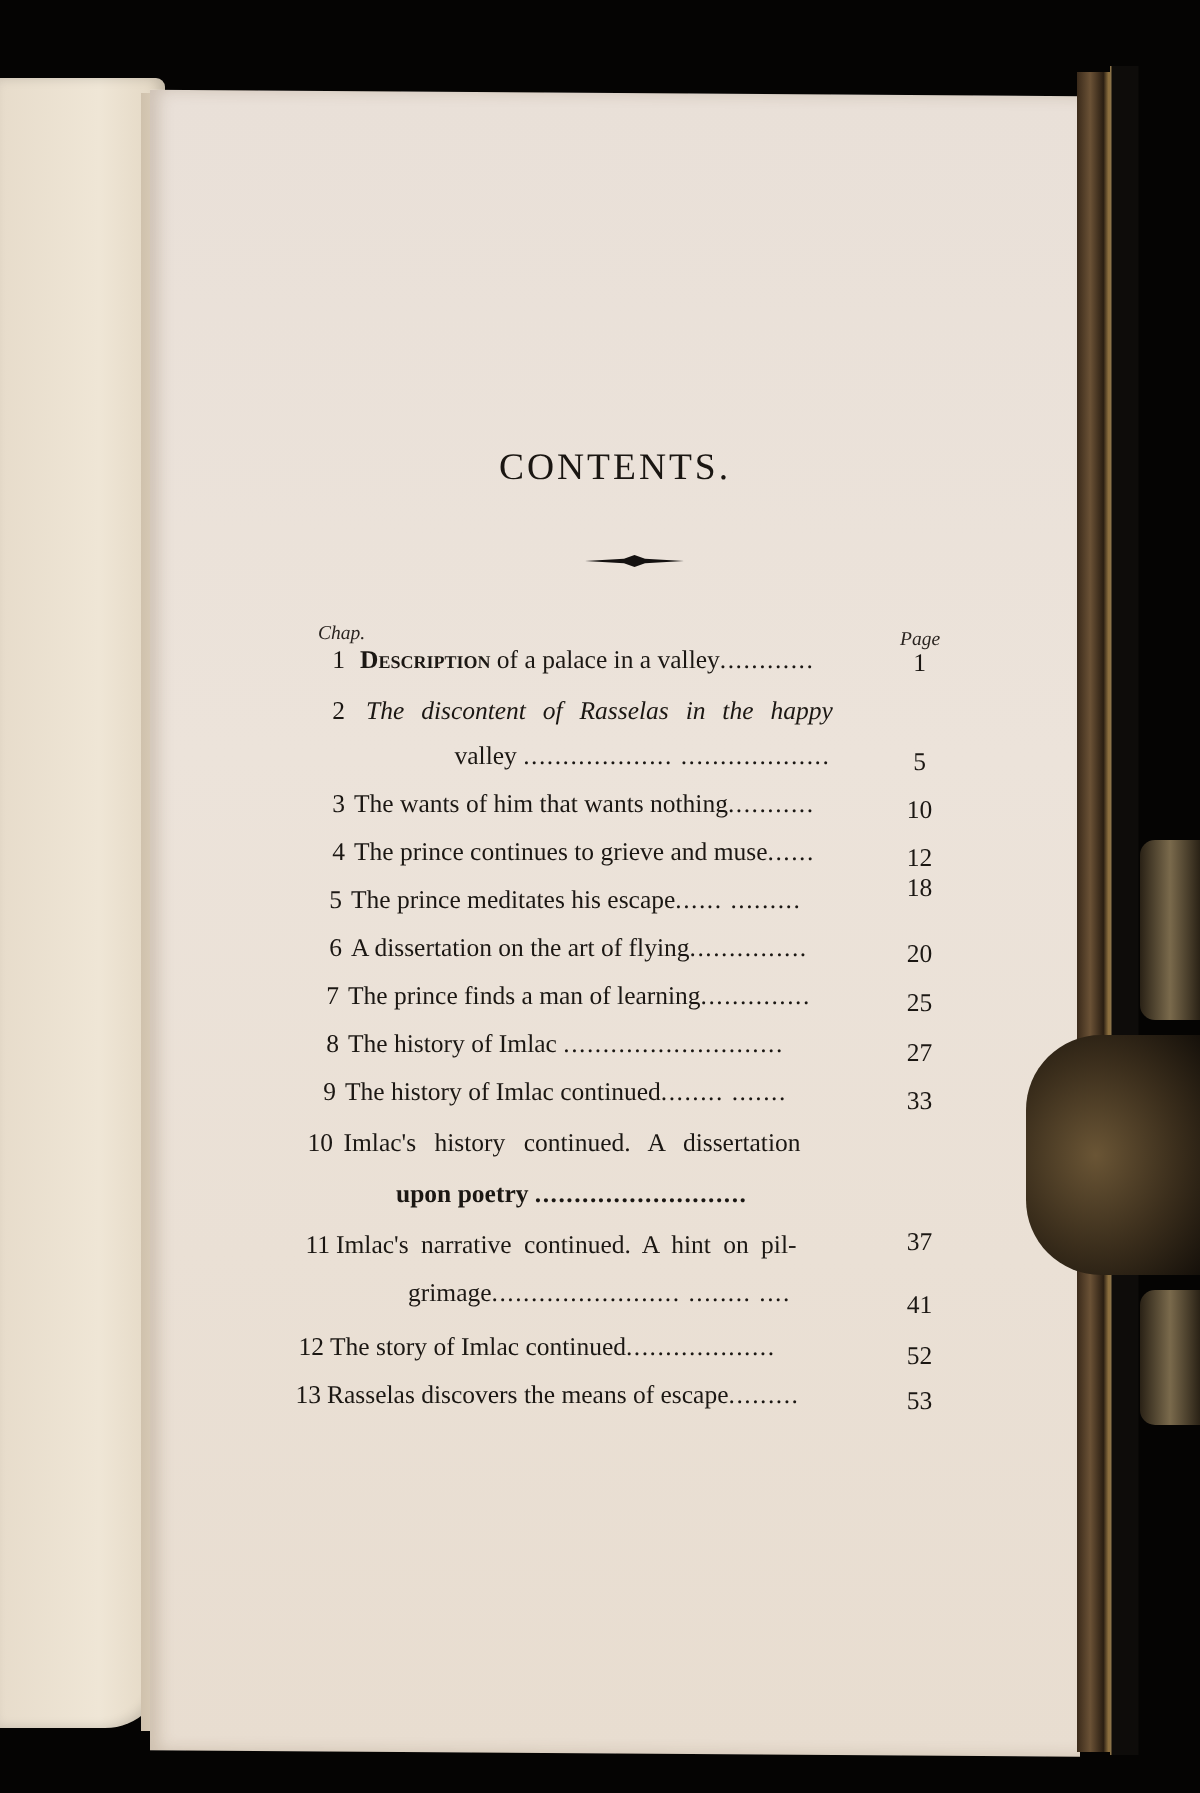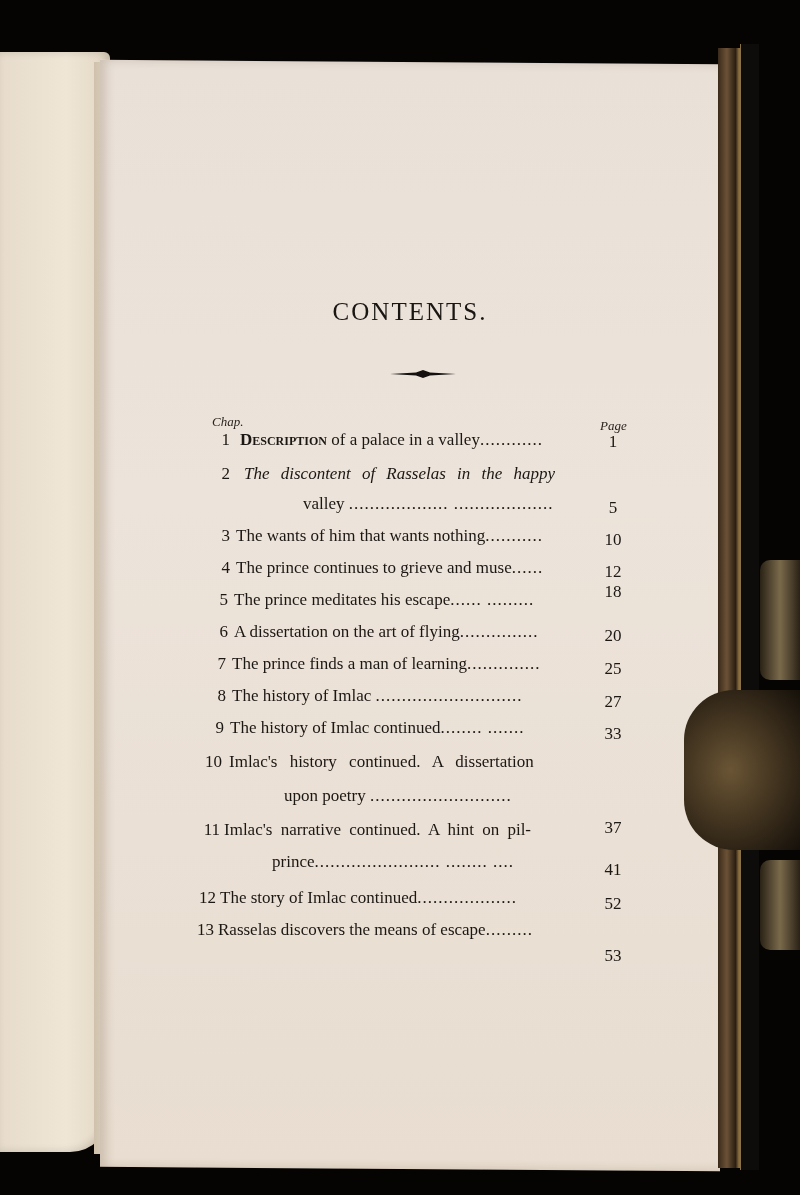--- a/index.html
+++ b/index.html
@@ -106,37 +106,37 @@
     <span class="num" style="left:-12px;">9</span>
     <span class="txt" style="left:30px;"><span>The history of Imlac continued</span><span class="dots">........ .......</span></span>
   </div>
   <div class="pg" style="top:662px;text-align:center;">33</div>
 
   <div class="entry" style="top:684px;">
     <span class="num" style="left:-14px;">10</span>
     <span class="txt" style="left:29px;word-spacing:8px;">Imlac's history continued. A dissertation</span>
   </div>
   <div class="entry" style="top:718px;">
-    <span class="txt" style="left:84px;"><span>upon poetry </span><span class="dots">...........................</span></span>
+    <span class="txt" style="left:64px;font-weight:bold;"><span>upon poetry </span><span class="dots">...........................</span></span>
   </div>
   <div class="pg" style="top:732px;margin-top:24px;">37</div>
 
   <div class="entry" style="top:752px;">
     <span class="num" style="left:-16px;">11</span>
     <span class="txt" style="left:24px;word-spacing:4px;">Imlac's narrative continued. A hint on pil-</span>
   </div>
   <div class="entry" style="top:784px;">
-    <span class="txt" style="left:72px;"><span>prince</span><span class="dots">........................ ........ ....</span></span>
+    <span class="txt" style="left:72px;"><span>grimage</span><span class="dots">........................ ........ ....</span></span>
   </div>
   <div class="pg" style="top:798px;">41</div>
 
   <div class="entry" style="top:820px;">
     <span class="num" style="left:-20px;">12</span>
     <span class="txt" style="left:20px;"><span>The story of Imlac continued</span><span class="dots">...................</span></span>
   </div>
   <div class="pg" style="top:832px;">52</div>
 
   <div class="entry" style="top:852px;">
     <span class="num" style="left:-22px;">13</span>
     <span class="txt" style="left:18px;"><span>Rasselas discovers the means of escape</span><span class="dots">.........</span></span>
   </div>
-  <div class="pg" style="top:884px;">53</div>
+  <div class="pg" style="top:862px;">53</div>
 </div>
 
 </body></html>

